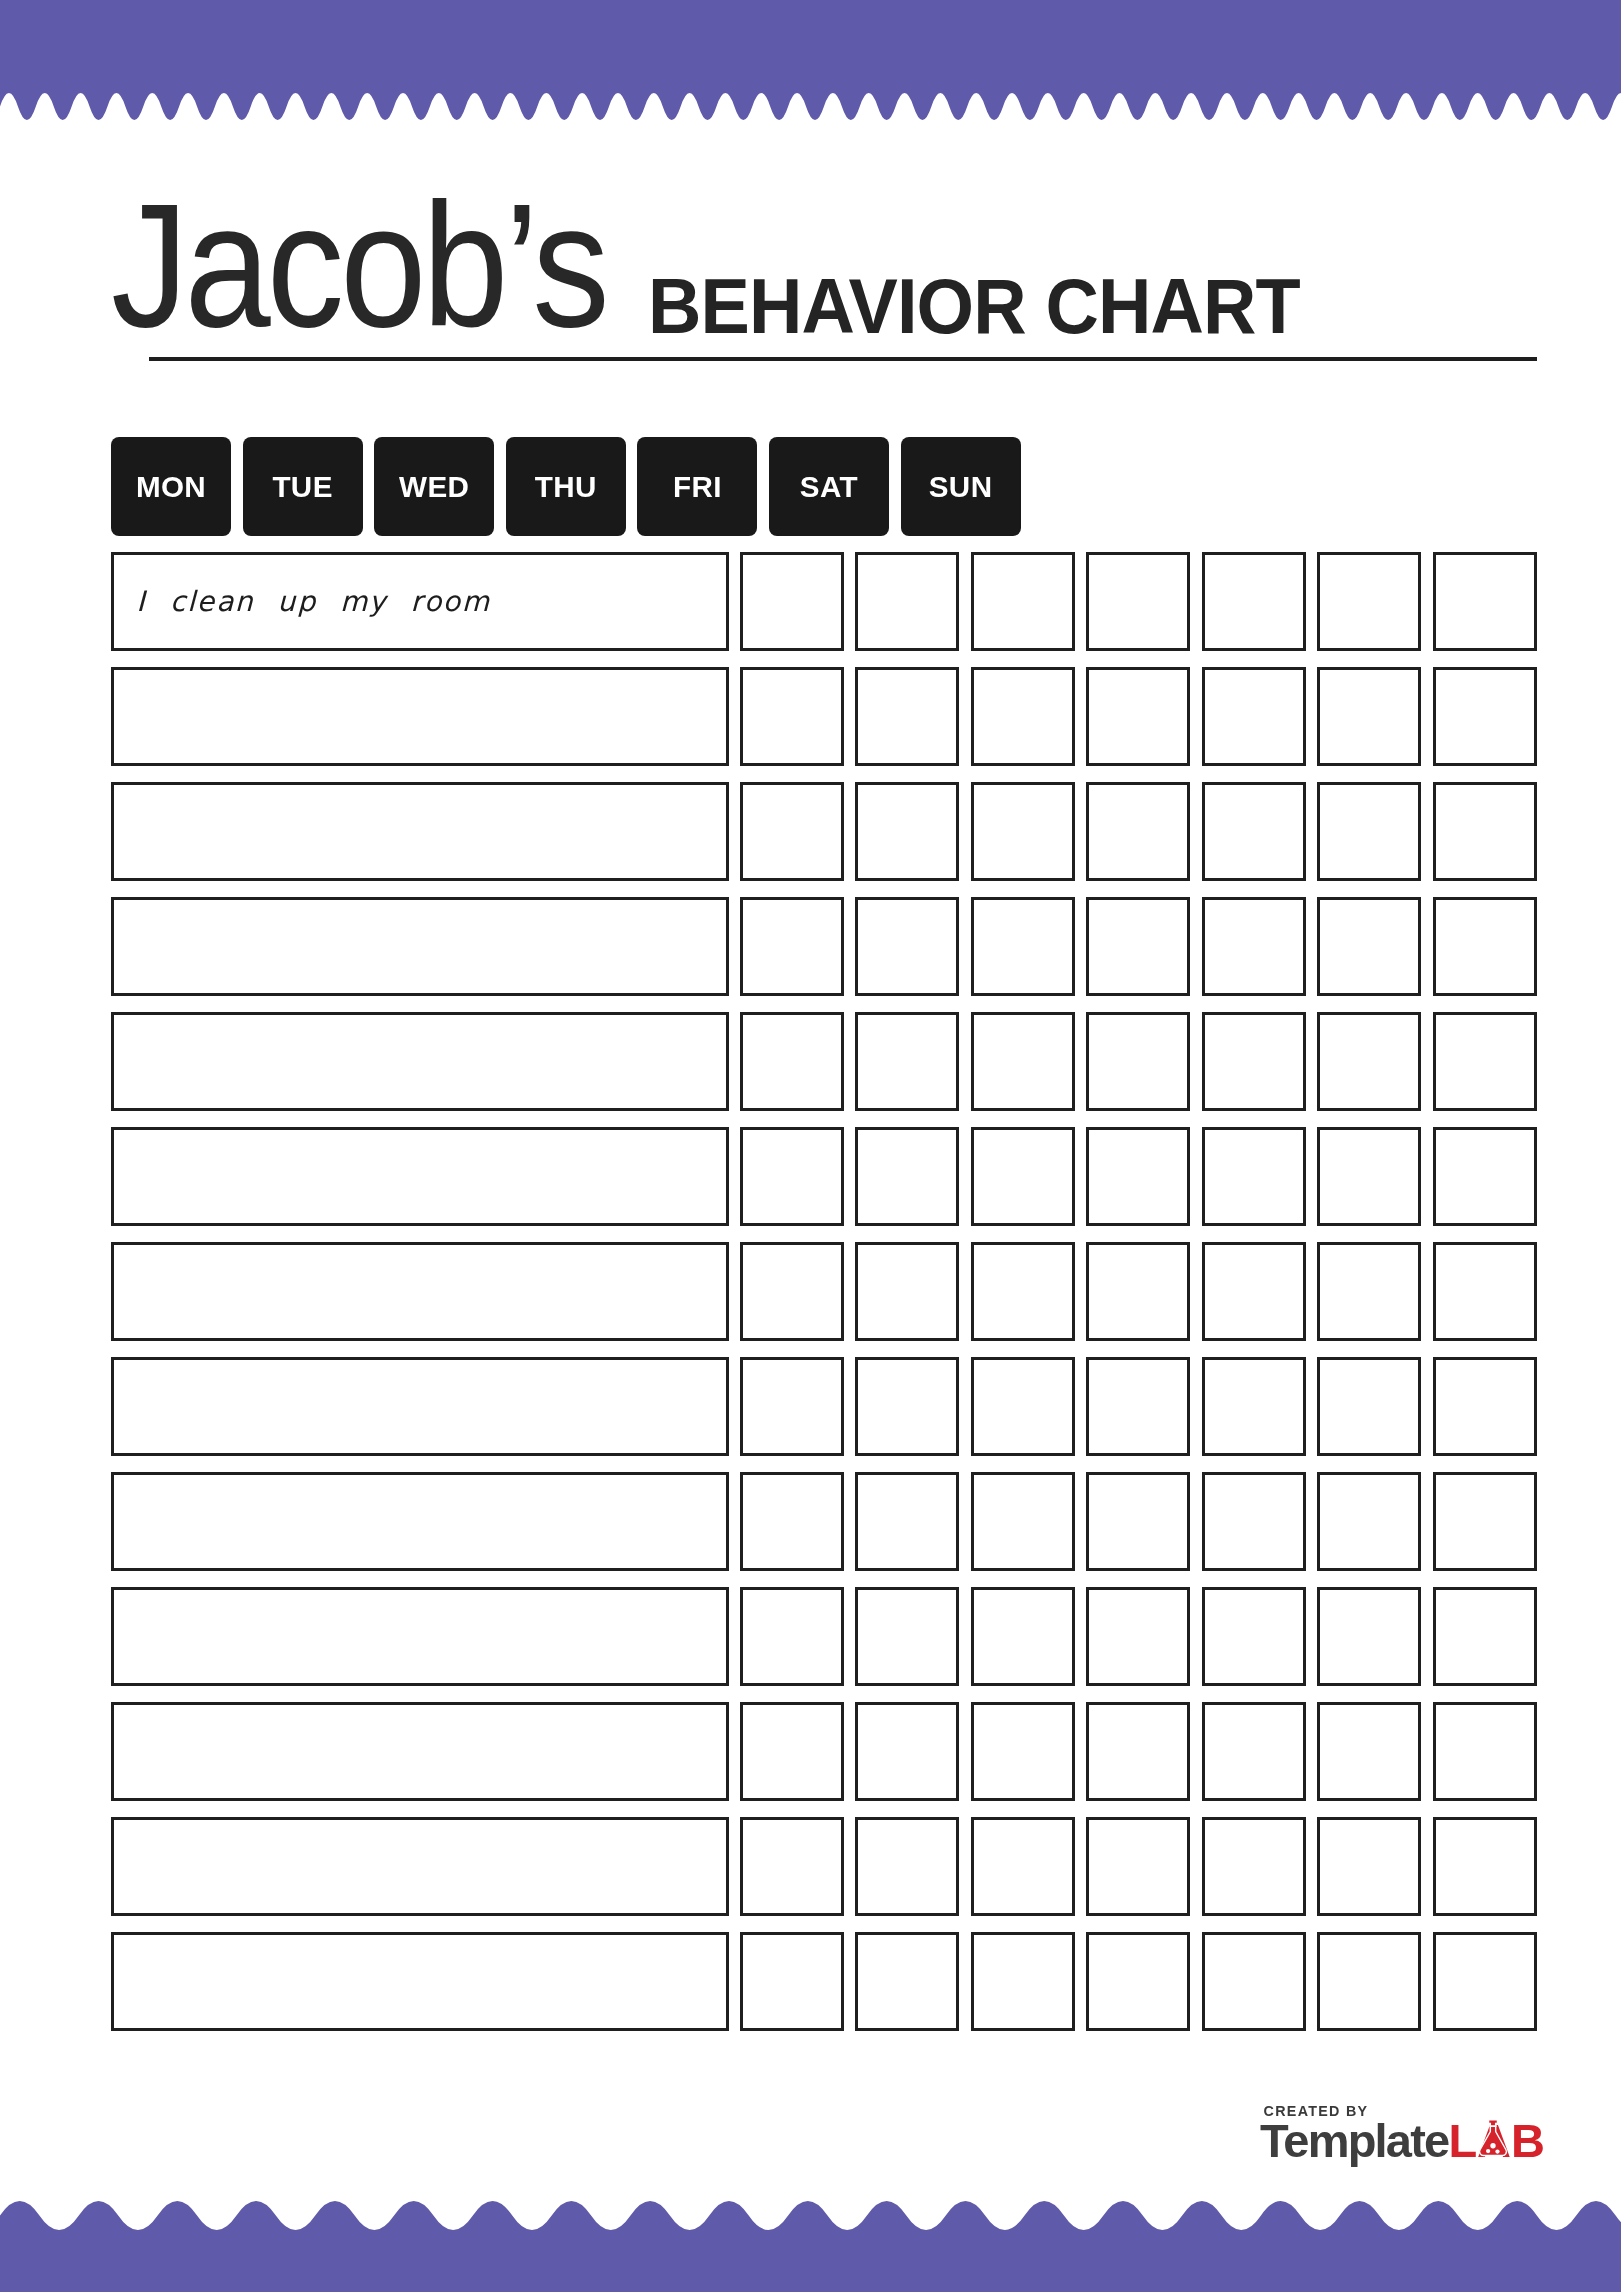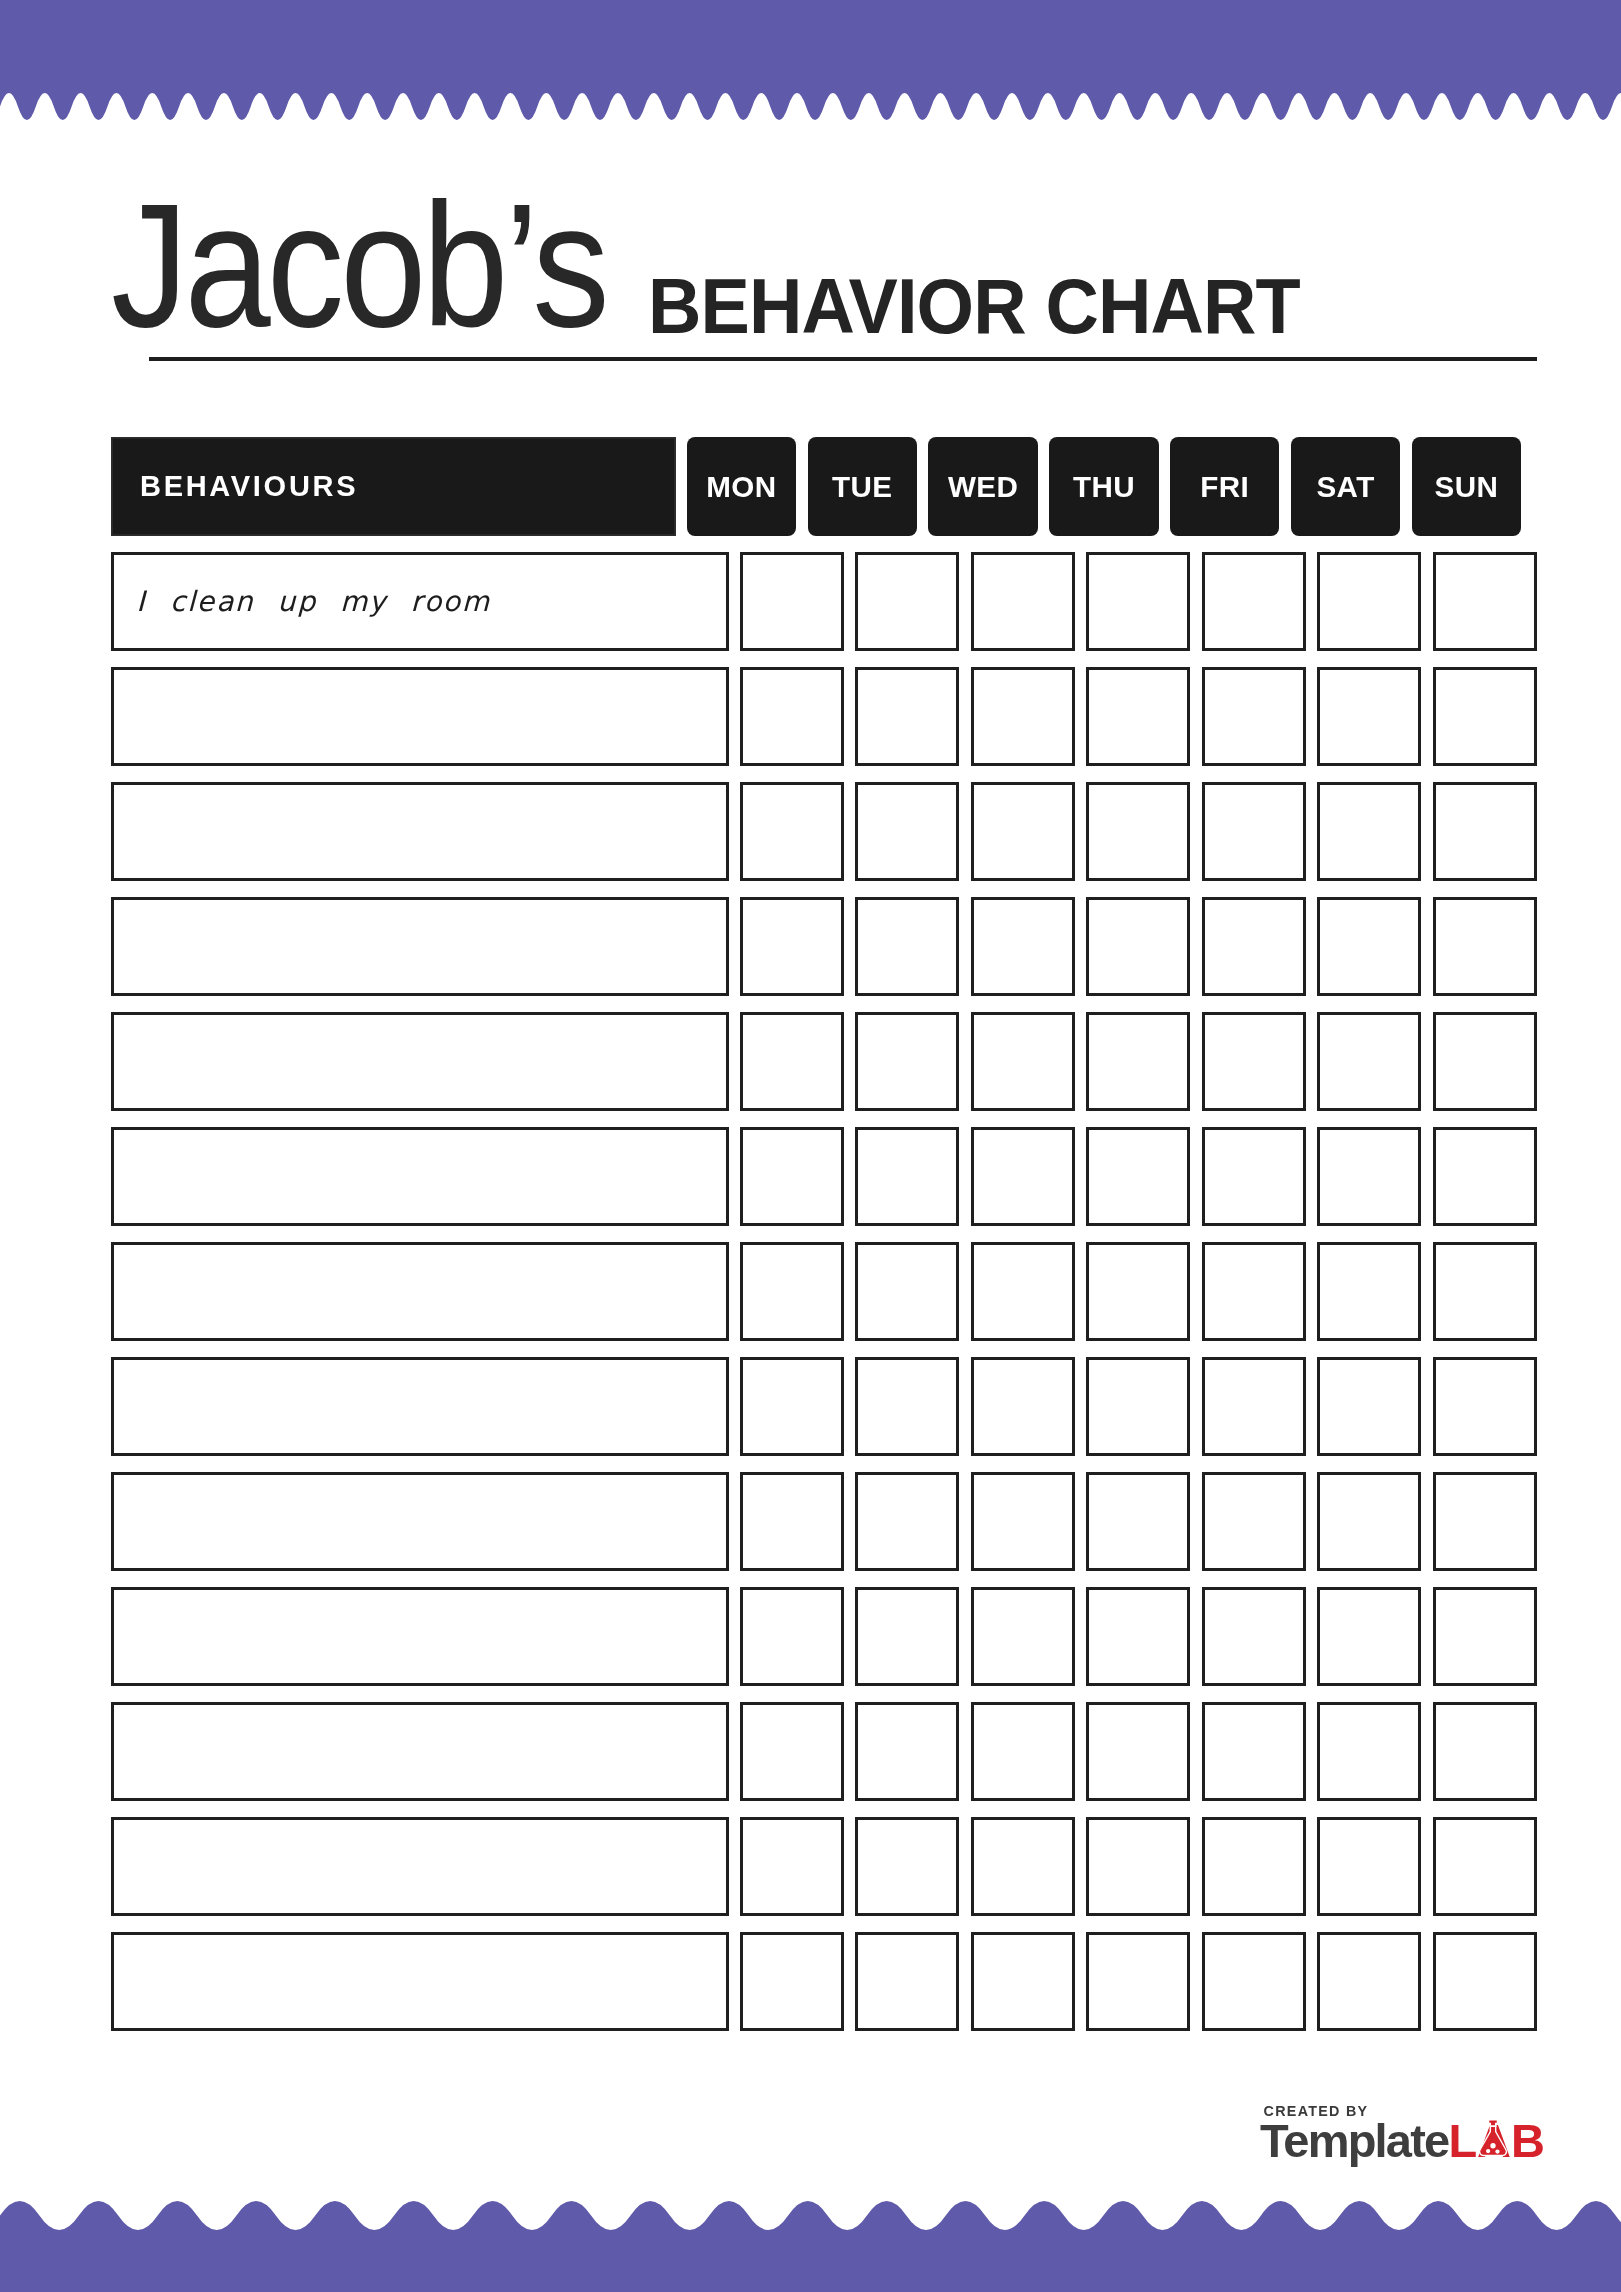--- a/index.html
+++ b/index.html
@@ -90,21 +90,20 @@
   <div class="content">
 
     <div class="title-row">
       <span class="title-name">Jacob’s</span>
       <span class="title-type">BEHAVIOR CHART</span>
     </div>
     <div class="title-rule"></div>
 
     <div class="chart">
       <div class="chart-head">
-        <div class="beh-head">BEHAVIOURS</div>
 
       <div class="day-head">MON</div>
           <div class="day-head">TUE</div>
           <div class="day-head">WED</div>
           <div class="day-head">THU</div>
           <div class="day-head">FRI</div>
           <div class="day-head">SAT</div>
           <div class="day-head">SUN</div>
         </div>
       <div id="rows">

